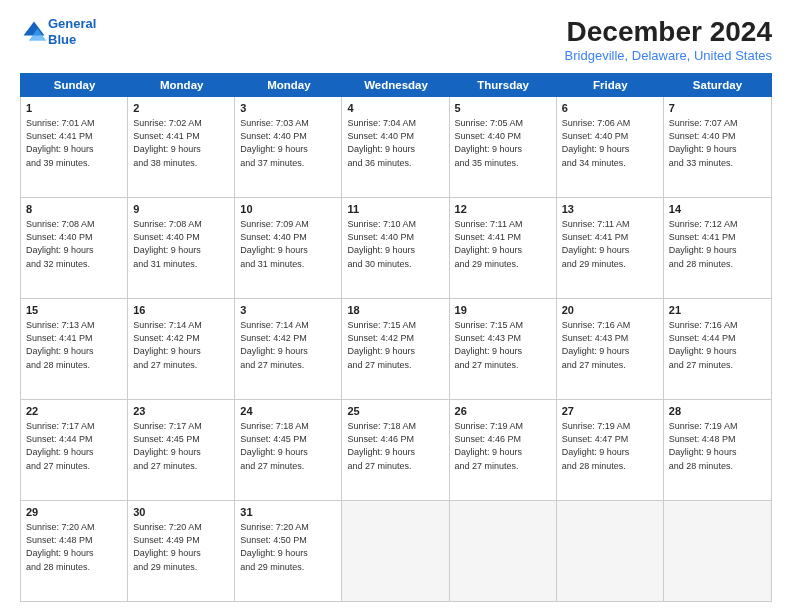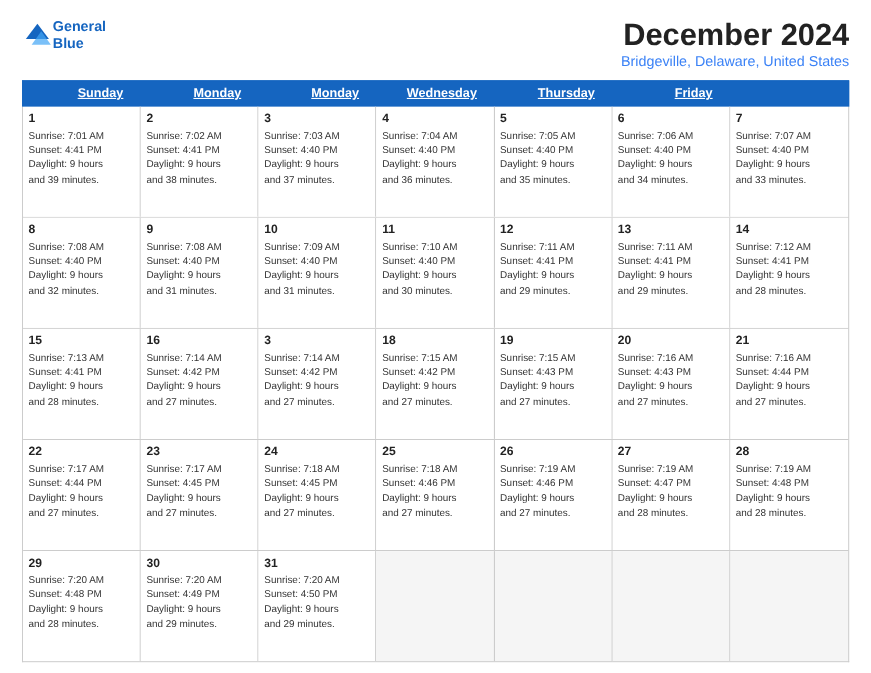--- a/index.html
+++ b/index.html
@@ -61,23 +61,22 @@
     .cal-header-row {
       display: grid;
       grid-template-columns: repeat(7, 1fr);
       background: #1565c0;
       border: 1px solid #1565c0;
     }
     .cal-header-cell {
       color: #fff;
       font-size: 11.5px;
       font-weight: bold;
-      padding: 5px 16px;
-      text-align: right;
-      text-decoration: underline;
+      padding: 5px 6px;
+      text-align: center;
     }
     .cal-body {
       display: flex;
       flex-direction: column;
       flex: 1;
       border-left: 1px solid #ccc;
       border-right: 1px solid #ccc;
       border-bottom: 1px solid #ccc;
     }
     .cal-week {
@@ -139,20 +138,21 @@
   </div>
 
   <div class="calendar">
     <div class="cal-header-row">
     <div class="cal-header-cell">Sunday</div>
         <div class="cal-header-cell">Monday</div>
         <div class="cal-header-cell">Monday</div>
         <div class="cal-header-cell">Wednesday</div>
         <div class="cal-header-cell">Thursday</div>
         <div class="cal-header-cell">Friday</div>
+        <div class="cal-header-cell">Saturday</div>
       </div>
     <div class="cal-body">
     <div class="cal-week">
           <div class="cal-cell">
             <span class="day-num">1</span>
             <div class="cell-text">Sunrise: 7:01 AM<br>Sunset: 4:41 PM<br>Daylight: 9 hours<br>and 39 minutes.</div>
           </div>
           <div class="cal-cell">
             <span class="day-num">2</span>
             <div class="cell-text">Sunrise: 7:02 AM<br>Sunset: 4:41 PM<br>Daylight: 9 hours<br>and 38 minutes.</div>

